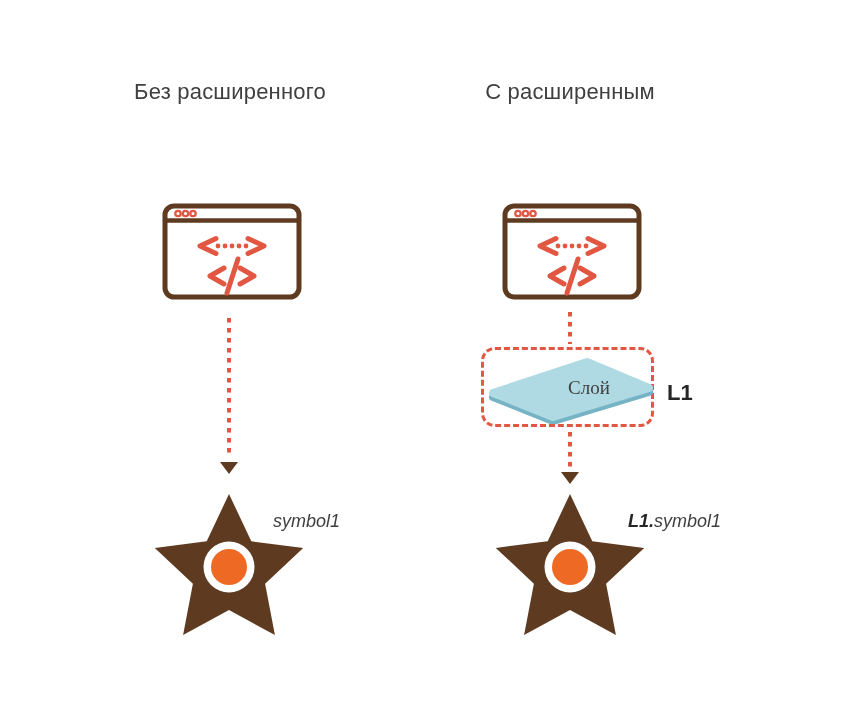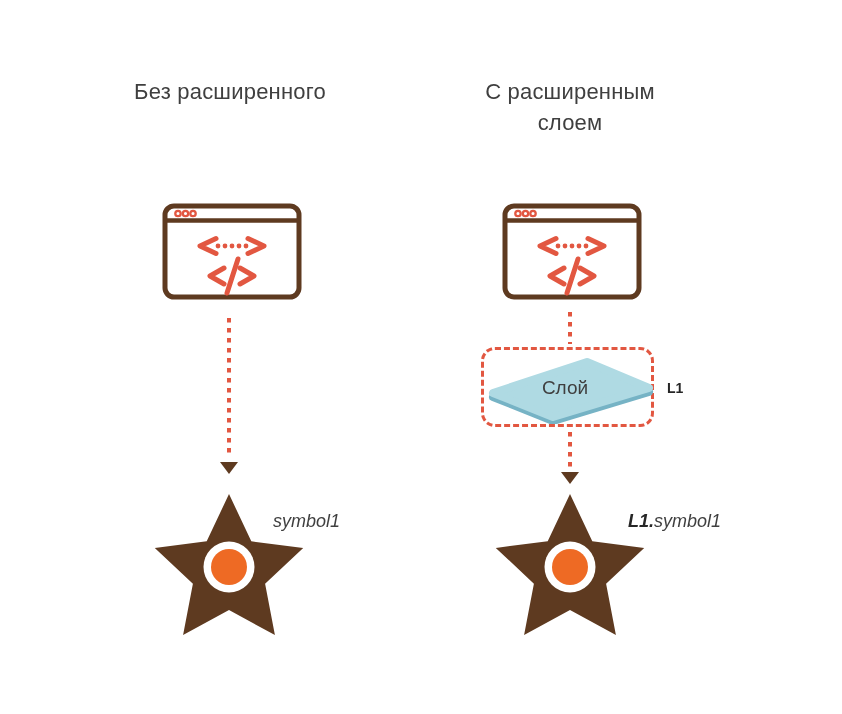--- a/index.html
+++ b/index.html
@@ -24,21 +24,21 @@
   .symbol-label {
     font-size: 18px;
     font-weight: 300;
     color: var(--text, #3f3f3f);
     font-style: italic;
   }
   .symbol-label b, .tag-label {
     font-weight: 700;
     color: var(--label-dark, #262626);
   }
-  .tag-label { font-size: 14px; text-align: right; }
+  .tag-label { font-size: 22px; text-align: right; }
   .layer-name {
     width: 170px;
     text-align: center;
     font-size: 19px;
     font-weight: 300;
     color: var(--text, #404040);
   }
   .dashed-box {
     width: 167px;
     height: 74px;
@@ -88,21 +88,20 @@
   <svg class="abs" style="left:149px; top:492px;" width="160" height="148" viewBox="0 0 160 148">
     <polygon points="80,2 102.3,49.3 154.2,55.9 116.1,91.7 125.9,143.1 80,118 34.1,143.1 43.9,91.7 5.8,55.9 57.7,49.3" style="fill:var(--brown);"></polygon>
     <circle cx="80" cy="75" r="25.5" fill="#fff"></circle>
     <circle cx="80" cy="75" r="18" style="fill:var(--orange);"></circle>
   </svg>
 
   <div class="abs symbol-label" style="left:273px; top:511px;">symbol1</div>
 
   <div class="abs title" style="left:395px; top:76px;">
     <div>С расширенным</div>
-    <div>слоем</div>
   </div>
 
   <svg class="abs" style="left:502px; top:203px;" width="140" height="97" viewBox="0 0 140 97">
     <rect x="3" y="3" width="134" height="91" rx="9" fill="#fff" style="stroke:var(--brown); stroke-width:5;"></rect>
     <line x1="4" y1="17.5" x2="136" y2="17.5" style="stroke:var(--brown); stroke-width:4.5;"></line>
     <g>
       <circle cx="16" cy="10.5" r="2.7" fill="#fff" style="stroke:var(--orange-red); stroke-width:2.3;"></circle>
       <circle cx="23.5" cy="10.5" r="2.7" fill="#fff" style="stroke:var(--orange-red); stroke-width:2.3;"></circle>
       <circle cx="31" cy="10.5" r="2.7" fill="#fff" style="stroke:var(--orange-red); stroke-width:2.3;"></circle>
     </g>
@@ -125,21 +124,21 @@
   <svg class="abs" style="left:556px; top:310px;" width="28" height="36" viewBox="0 0 28 36">
     <line x1="14" y1="2" x2="14" y2="34" style="stroke:var(--orange-red); stroke-width:4; stroke-dasharray:4.5 5.5;"></line>
   </svg>
 
   <div class="abs dashed-box" style="left:481px; top:347px;"></div>
 
   <svg class="abs" style="left:486px; top:356px;" width="170" height="68" viewBox="0 0 170 68">
     <polygon points="7,41 101,10 163,36 67,65" style="fill:var(--layer-edge); stroke:var(--layer-edge); stroke-width:8; stroke-linejoin:round;"></polygon>
     <polygon points="7,37 101,6 163,32 67,61" style="fill:var(--layer-fill); stroke:var(--layer-fill); stroke-width:8; stroke-linejoin:round;"></polygon>
   </svg>
-  <div class="abs layer-name" style="left:480px; top:377px;">Слой</div>
+  <div class="abs layer-name" style="left:504px; top:377px;font-family:Liberation Serif, serif;">Слой</div>
 
   <div class="abs tag-label" style="left:667px; top:380px;">L1</div>
 
   <svg class="abs" style="left:556px; top:431px;" width="28" height="54" viewBox="0 0 28 54">
     <line x1="14" y1="1" x2="14" y2="38" style="stroke:var(--orange-red); stroke-width:4; stroke-dasharray:4.5 5.5;"></line>
     <polygon points="5,41 23,41 14,53" style="fill:var(--brown);"></polygon>
   </svg>
 
   <svg class="abs" style="left:490px; top:492px;" width="160" height="148" viewBox="0 0 160 148">
     <polygon points="80,2 102.3,49.3 154.2,55.9 116.1,91.7 125.9,143.1 80,118 34.1,143.1 43.9,91.7 5.8,55.9 57.7,49.3" style="fill:var(--brown);"></polygon>

